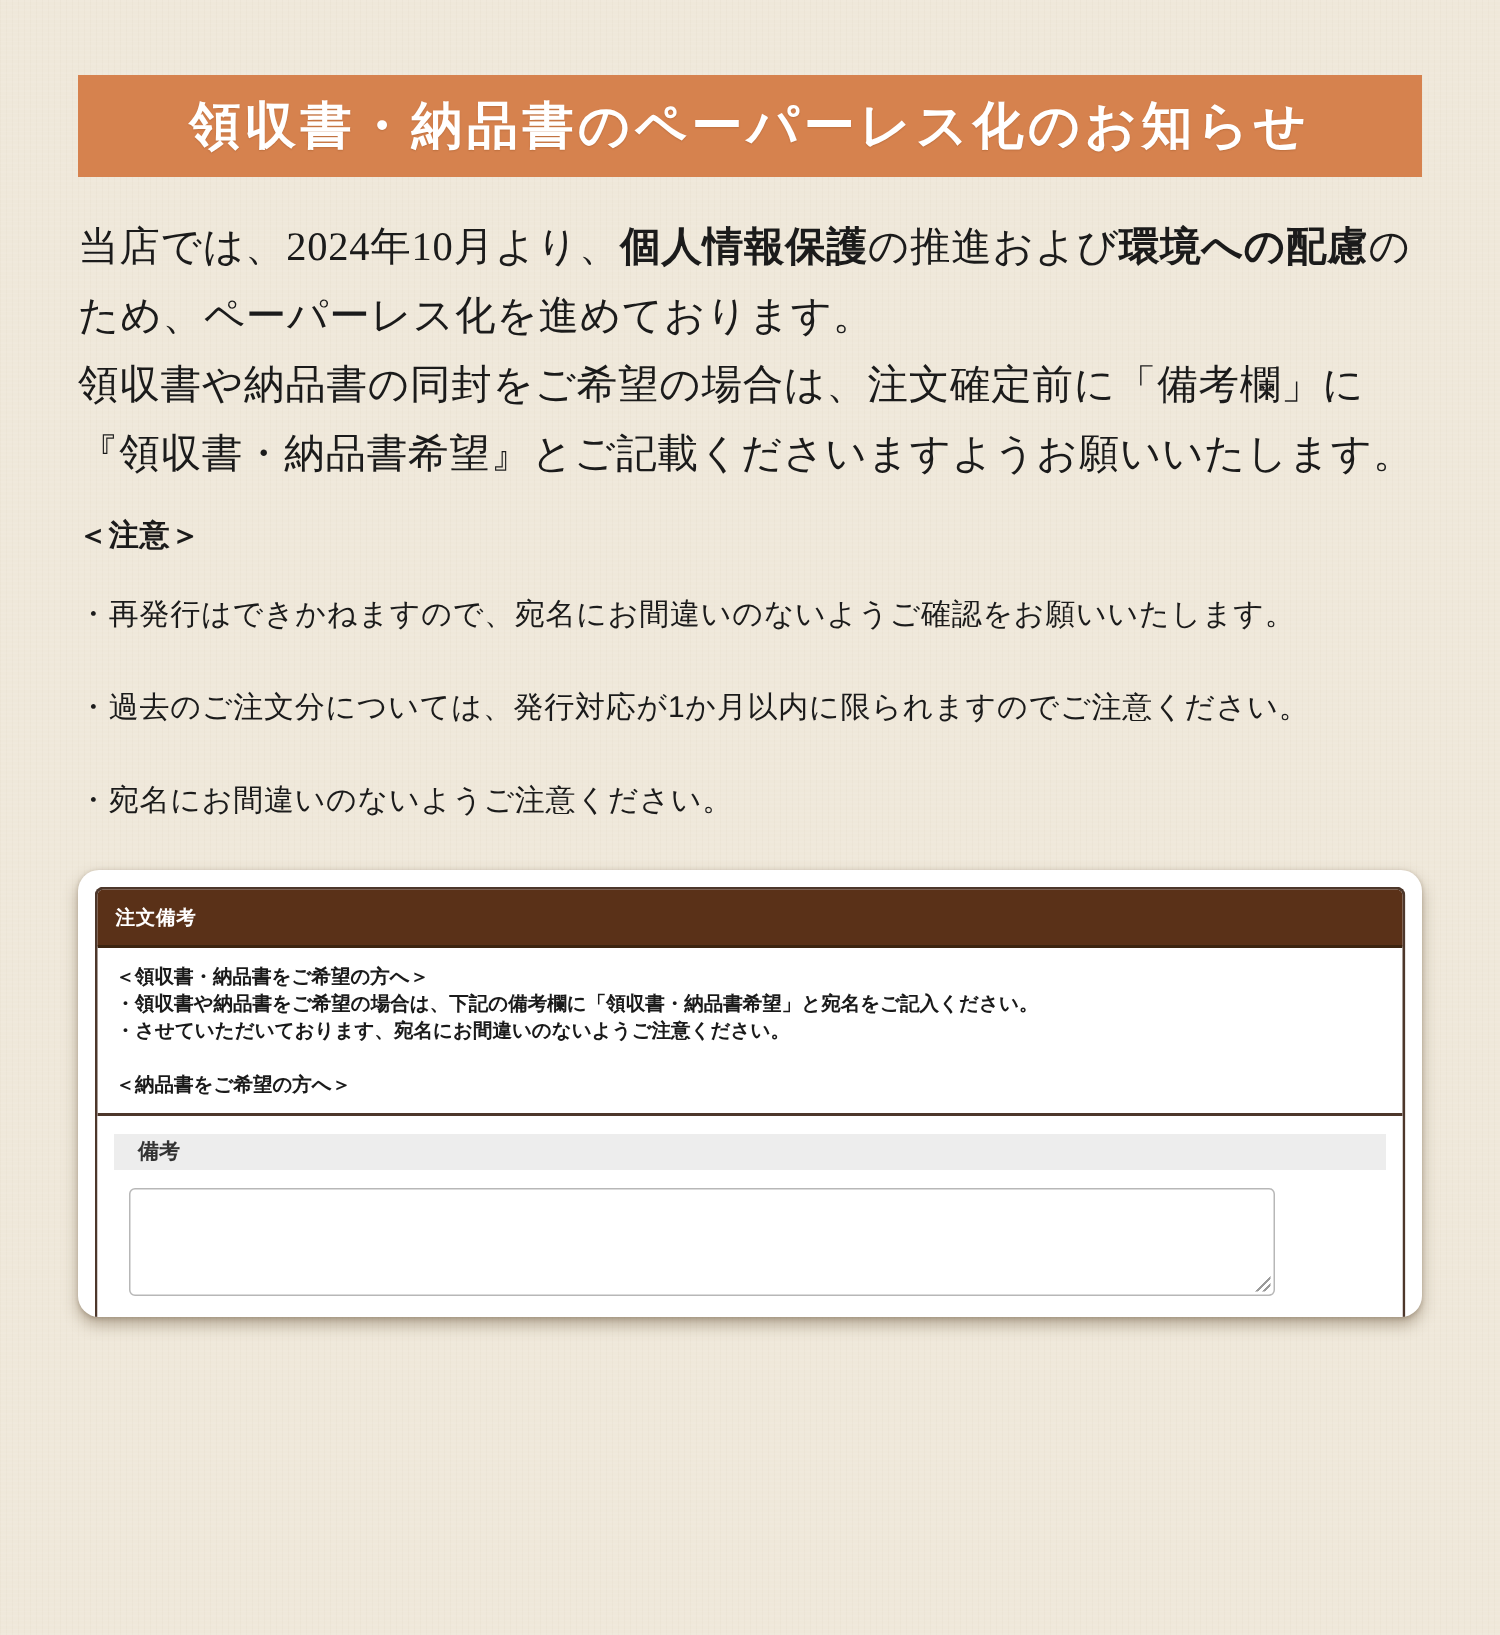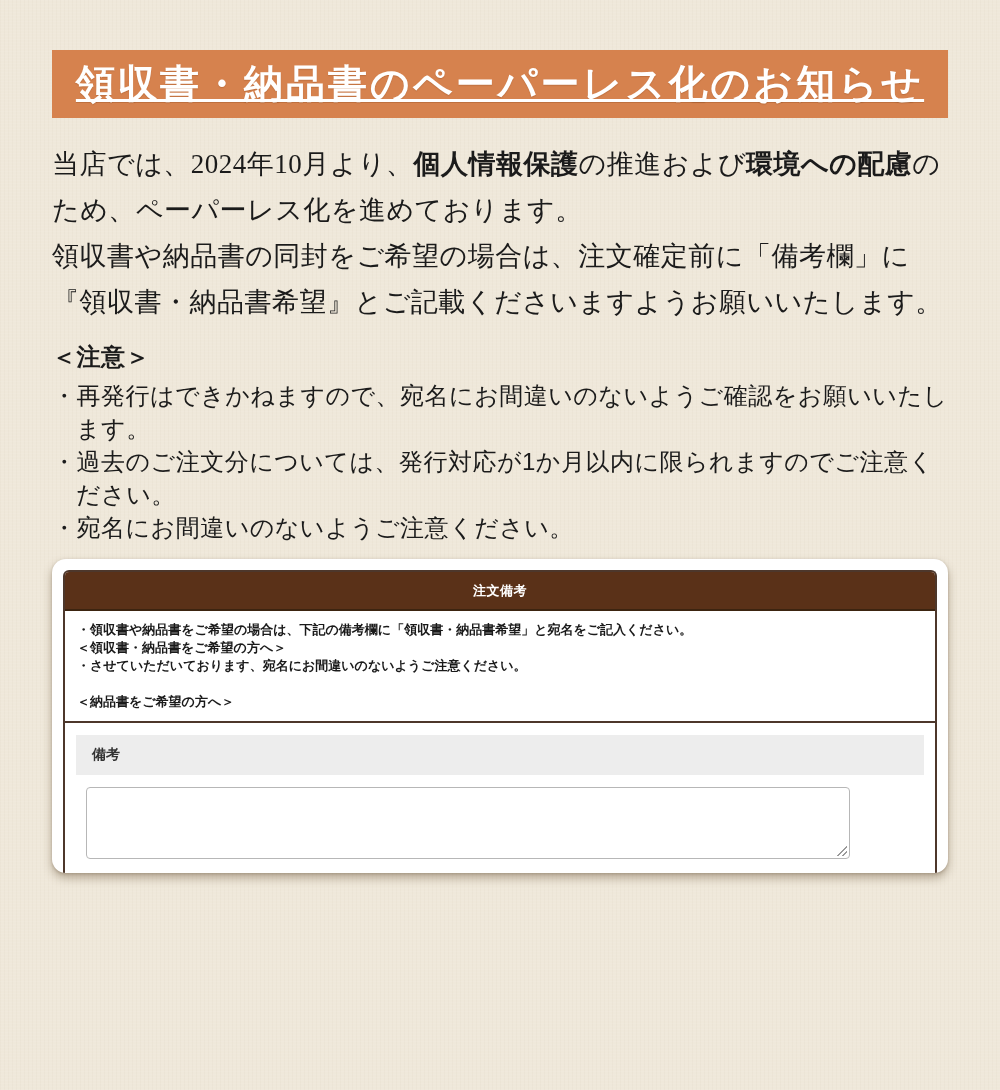--- a/index.html
+++ b/index.html
@@ -13,32 +13,31 @@
     color:#1b1b1b;
     overflow:hidden;
   }
   .banner {
     margin:50px 52px 0 52px;
     height:68px;
     background:#d6824e;
     display:flex; align-items:center; justify-content:center;
   }
   .banner-title {
-    color:#ffffff; font-size:39px; font-weight:700; letter-spacing:3px;
+    color:#ffffff; font-size:34px; font-weight:700; letter-spacing:3px;
     text-shadow:0 1px 1px rgba(120,60,20,.25);
     white-space:nowrap;
-    text-decoration:underline;
   }
   .intro { margin:23px 52px 0 52px; font-size:27px; line-height:46px; letter-spacing:.5px; }
   .intro p { margin:0;font-family:Liberation Serif, serif; }
   .b { font-weight:700; }
   .hl { background:#f6e57b; padding:3px 0; box-decoration-break:clone; -webkit-box-decoration-break:clone; }
-  .notice { margin:10px 52px 15px 52px; font-size:24px; letter-spacing:.5px; }
+  .notice { margin:10px 52px 15px 52px; font-size:20px; letter-spacing:.5px; }
   .notice-heading { font-weight:700; line-height:44px; }
-  .notice-item { line-height:33px; padding-left:1em; text-indent:-1em; }
+  .notice-item { line-height:62px; padding-left:1em; text-indent:-1em; }
   .card {
     margin:7px 52px 0 52px;
     width:896px;
     background:#ffffff;
     border-radius:14px;
     overflow:hidden;
     padding:11px 11px 0 11px;
     box-shadow:0 5px 10px rgba(110,90,65,.45), 0 1px 3px rgba(110,90,65,.3);
   }
   .form-box {
@@ -47,30 +46,29 @@
     border-radius:6px 6px 0 0;
     background:#ffffff;
   }
   .form-header {
     height:39px;
     background:#5a3118;
     border-bottom:2px solid #3c2410;
     border-radius:4px 4px 0 0;
     display:flex; align-items:center;
     padding:0 12px;
-    justify-content:center;
   }
   .form-header span { color:#ffffff; font-size:13px; font-weight:700; letter-spacing:.5px; }
   .form-guide {
     padding:10px 12px;
     font-size:13px; font-weight:700; line-height:18px; color:#1a1a1a;
   }
   .form-field { border-top:2px solid #4d372b; padding:12px 11px 14px 11px; background:#ffffff; }
   .field-label-bar {
-    height:40px; background:#ededed;
+    height:24px; background:#ededed;
     display:flex; align-items:center; padding:0 16px;
   }
   .field-label-bar span { font-size:14px; font-weight:700; color:#333333; }
   .textarea-wrap { position:relative; margin:12px 0 0 10px; width:764px; }
   .remarks-textarea {
     width:764px; height:72px;
     border:1px solid #b7b7b7; border-radius:4px;
     background:#ffffff; resize:none; outline:none;
     font-family:"Liberation Sans","DejaVu Sans",sans-serif;
     font-size:13px; padding:6px; color:#1a1a1a; display:block;
@@ -103,22 +101,22 @@
         <div class="notice-item">・宛名にお間違いのないようご注意ください。</div>
       </div>
   </div>
 
   <div class="card">
     <div class="form-box">
       <div class="form-header">
         <span>注文備考</span>
       </div>
       <div class="form-guide">
+          <div class="guide-line">＜領収書・納品書をご希望の方へ＞</div>
           <div class="guide-line">・領収書や納品書をご希望の場合は、下記の備考欄に「領収書・納品書希望」と宛名をご記入ください。</div>
-          <div class="guide-line">＜領収書・納品書をご希望の方へ＞</div>
           <div class="guide-line">・させていただいております、宛名にお間違いのないようご注意ください。</div>
           <div class="guide-line">&nbsp;</div>
           <div class="guide-line">＜納品書をご希望の方へ＞</div>
         </div>
       <div class="form-field">
         <div class="field-label-bar">
           <span>備考</span>
         </div>
         <div class="textarea-wrap">
           <textarea class="remarks-textarea" aria-label="備考" style=""></textarea>

